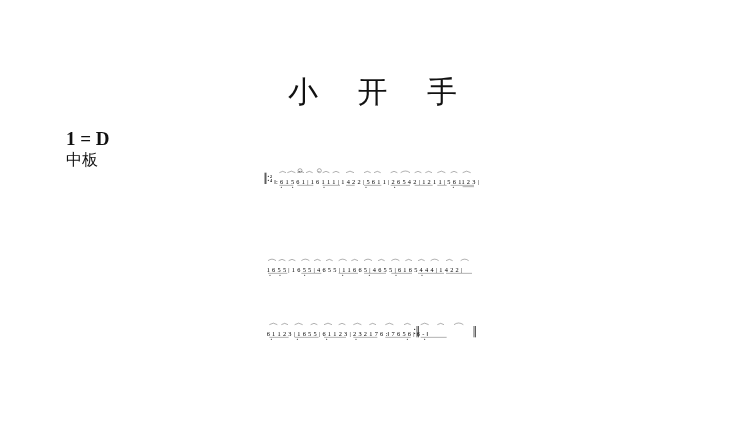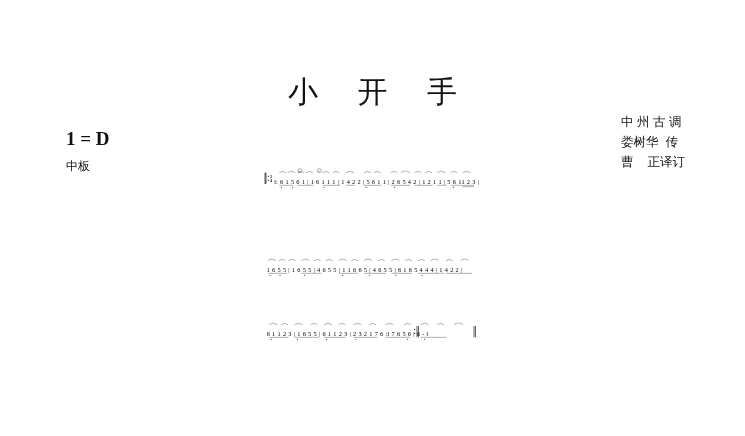--- a/index.html
+++ b/index.html
@@ -43,22 +43,22 @@
     position: absolute;
     left: 66px;
     top: 128px;
     font-size: 19px;
     font-weight: bold;
     font-family: "Liberation Serif", serif;
   }
   .tempo {
     position: absolute;
     left: 66px;
-    top: 158px;
-    font-size: 12px;
+    top: 150px;
+    font-size: 16px;
     font-family: "Liberation Sans", sans-serif;
   }
 
   
   .row {
     position: absolute;
     left: 44px;
     width: 660px;
     height: 64px;
   }
@@ -74,25 +74,20 @@
   }
   svg { display: block; overflow: visible; }
 </style>
 </head>
 <body>
 
 <div id="sheet">
 
   <div class="title">小  开  手</div>
 
-  <div class="credits">
-    <div>中 州 古 调</div>
-    <div>娄树华  传</div>
-    <div>曹    正译订</div>
-  </div>
 
   <div class="key">1 = D</div>
   <div class="tempo">中板</div>
 
   <div class="row row1">
     <svg class="slurs" width="660" height="72" viewBox="0 0 660 72">
 
       <rect x="2" y="14" width="3" height="34" fill="#111"></rect>
       <rect x="8" y="14" width="1" height="34" fill="#111"></rect>
       <circle cx="13" cy="25" r="1.8" fill="#111"></circle>

